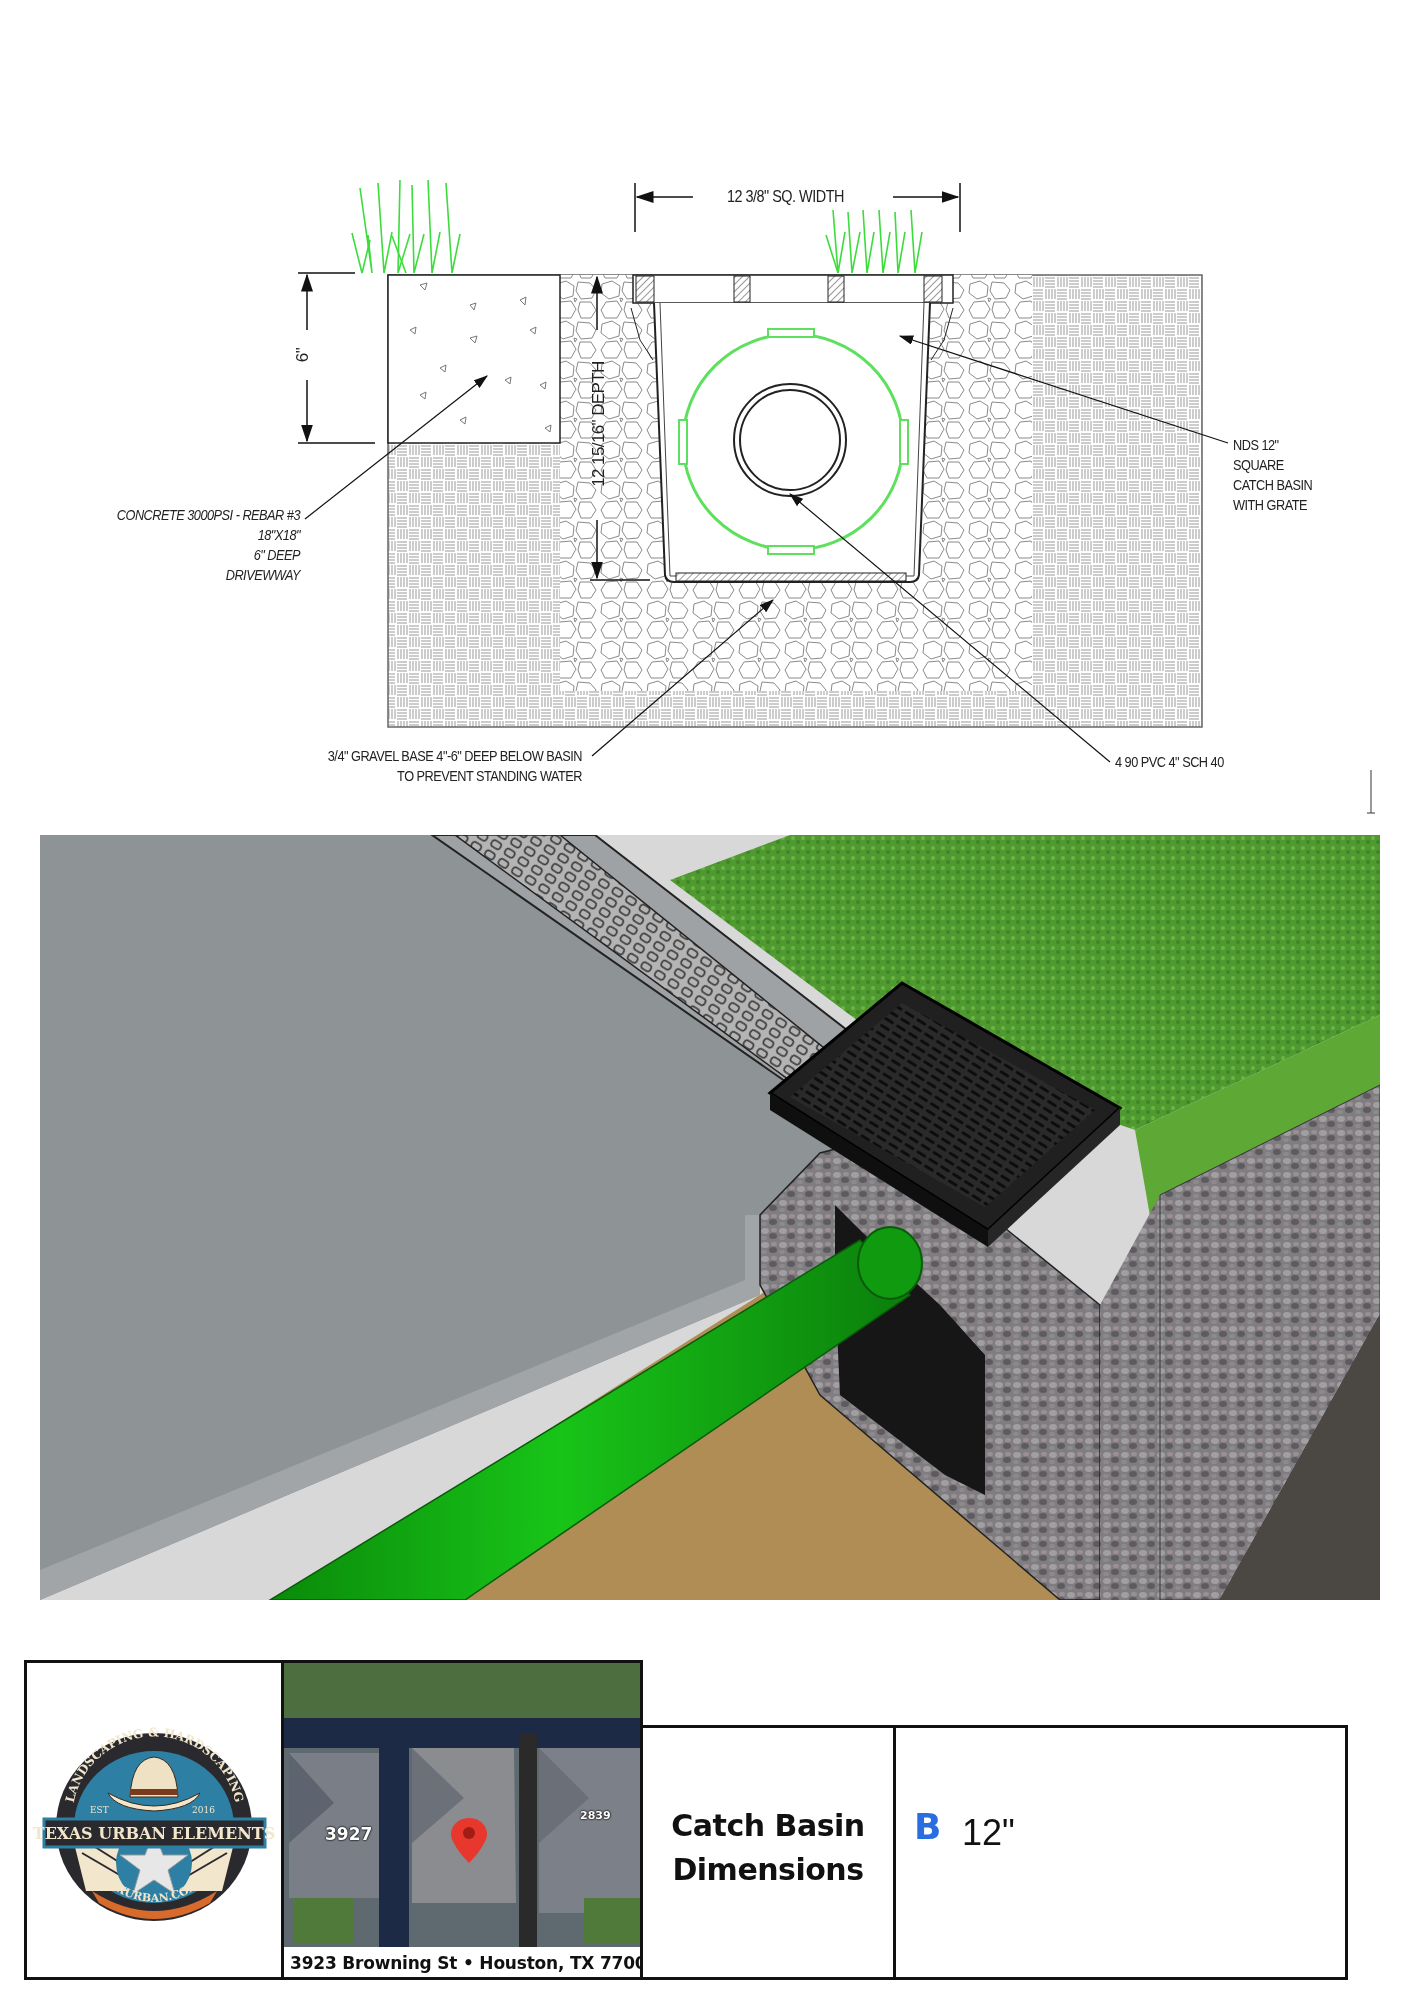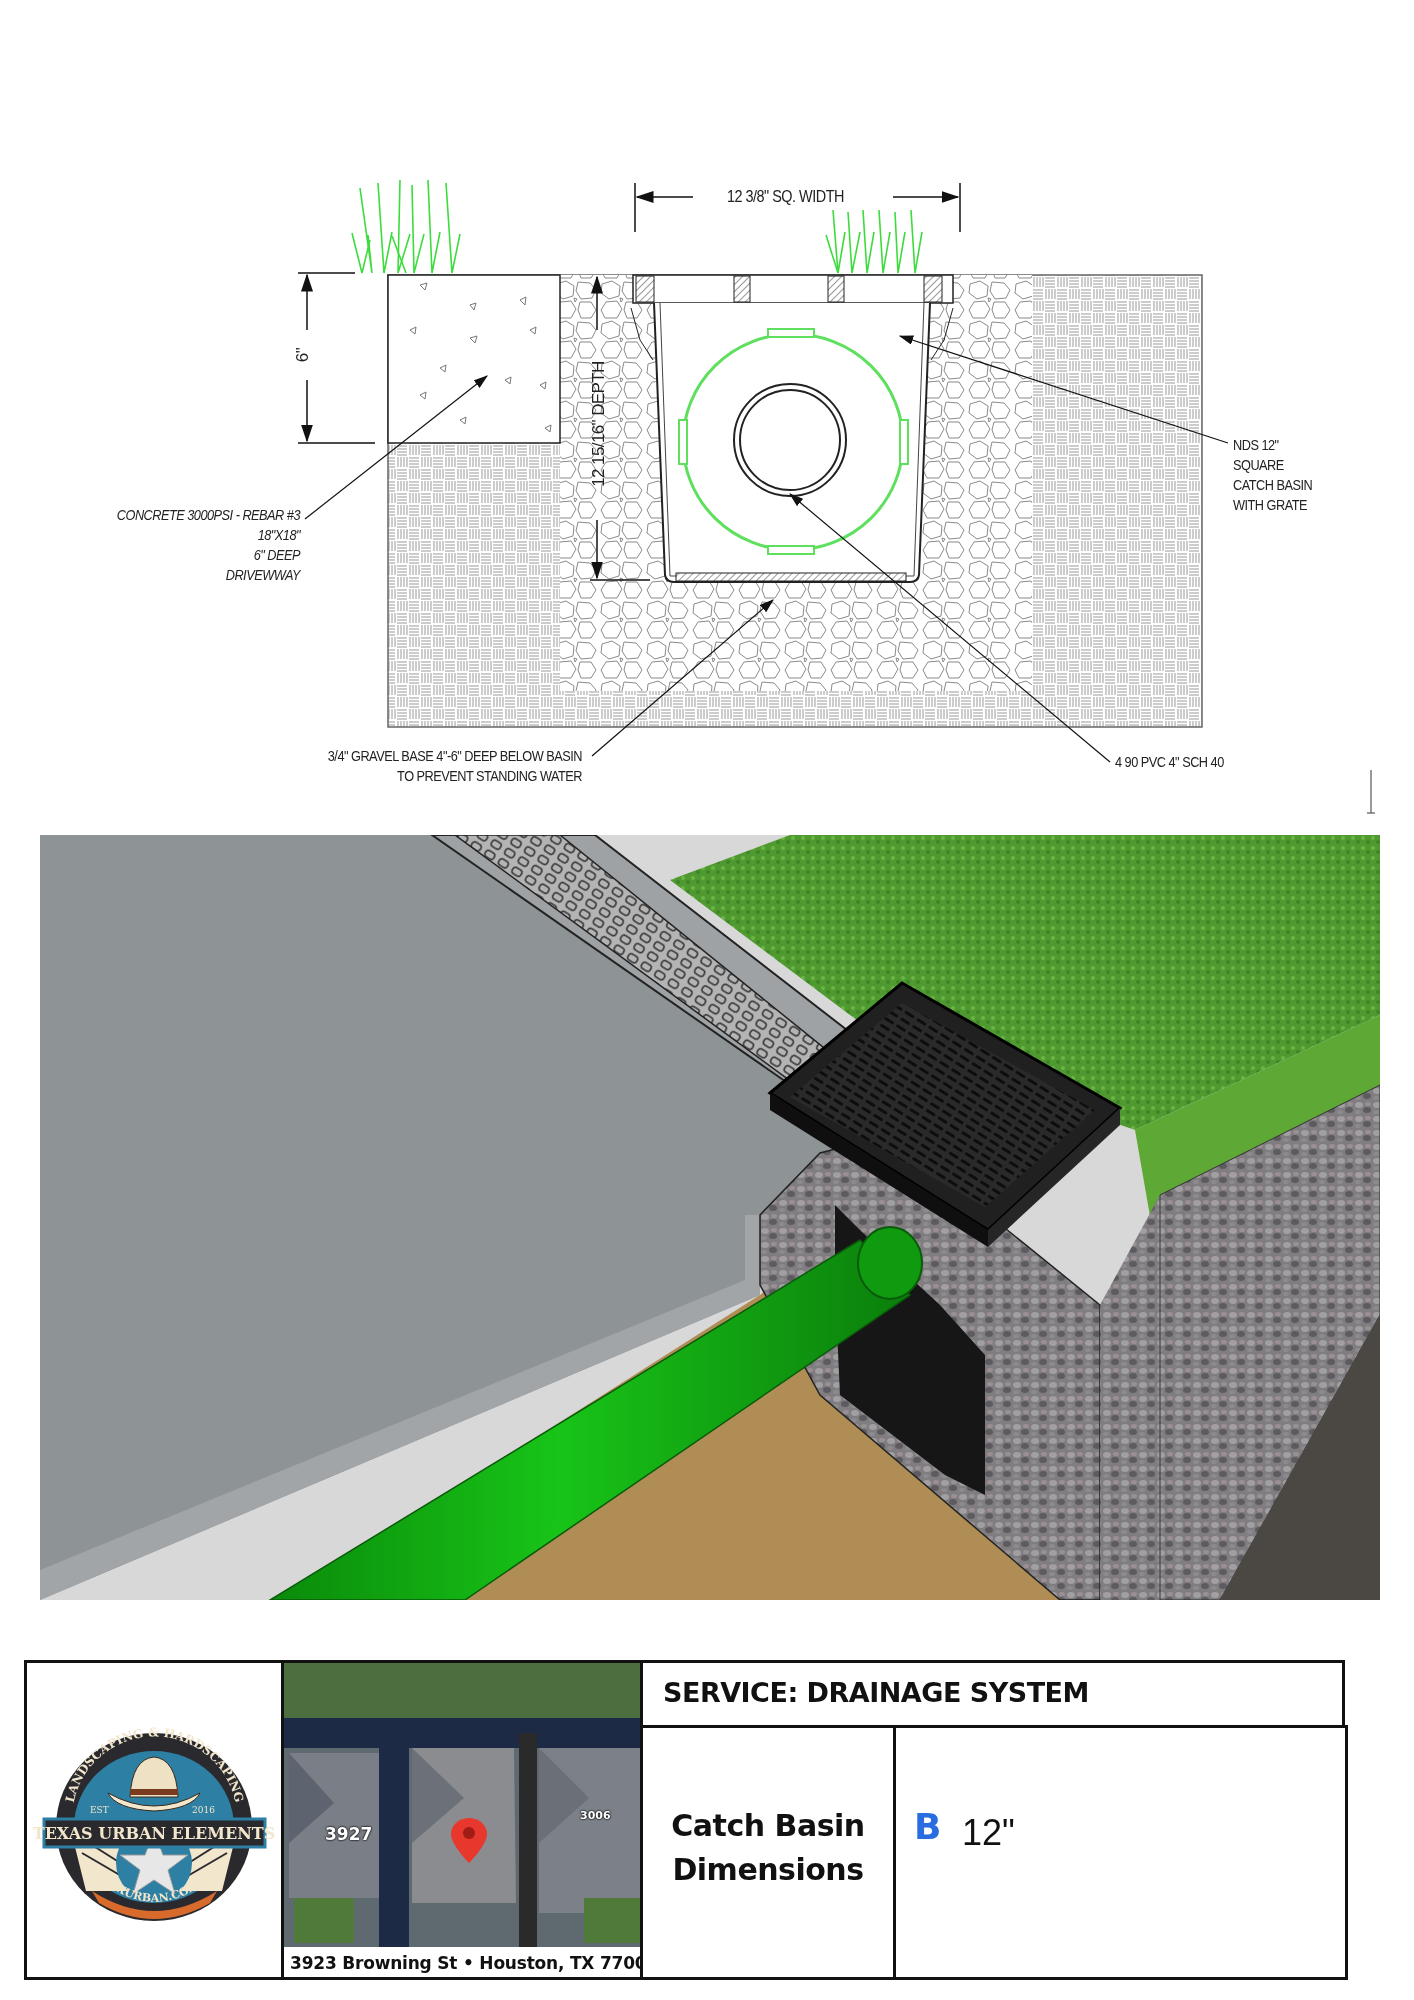--- a/index.html
+++ b/index.html
@@ -286,27 +286,24 @@
       <polygon points="128,85 180,135 128,180" fill="#6c7078"></polygon>
       <polygon points="255,85 305,135 255,180" fill="#6a6f78"></polygon>
       <rect x="10" y="235" width="60" height="45" fill="#4f7a3a"></rect>
       <rect x="300" y="235" width="56" height="45" fill="#4f7a3a"></rect>
       <g>
         <path d="M185,155 C173,155 167,164 167,171 C167,182 185,200 185,200 C185,200 203,182 203,171 C203,164 197,155 185,155 z" fill="#e8372c"></path>
         <circle cx="185" cy="170" r="6" fill="#a01c15"></circle>
       </g>
     </svg>
     <div class="abs" style="left:41px;top:161px;font-family:'DejaVu Sans',sans-serif;font-weight:bold;font-size:17px;color:#fff;text-shadow:0 0 2px #000,0 0 2px #000;">3927</div>
-    <div class="abs" style="left:296px;top:146px;font-family:'DejaVu Sans',sans-serif;font-weight:bold;font-size:11px;color:#fff;text-shadow:0 0 2px #000,0 0 2px #000;">3006</div>
+    <div class="abs" style="left:296px;top:146px;font-family:'DejaVu Sans',sans-serif;font-weight:bold;font-size:11px;color:#fff;text-shadow:0 0 2px #000,0 0 2px #000;">2839</div>
     <div class="abs addr" style="left:6px;top:290px;">3923 Browning St • Houston, TX 77005</div>
   </div>
 
-  <div class="cell" style="left:616px;top:0;width:705px;height:68px;">
-    <div class="abs service" style="left:20px;top:14px;">SERVICE: DRAINAGE SYSTEM</div>
-  </div>
 
   <div class="cell" style="left:616px;top:65px;width:256px;height:255px;">
     <div class="abs cb-label" style="left:0;top:76px;width:250px;">
       <div>Catch Basin</div>
       <div>Dimensions</div>
     </div>
   </div>
 
   <div class="cell" style="left:869px;top:65px;width:455px;height:255px;">
     <span class="abs dim-key" style="left:18px;top:78px;">B</span>

